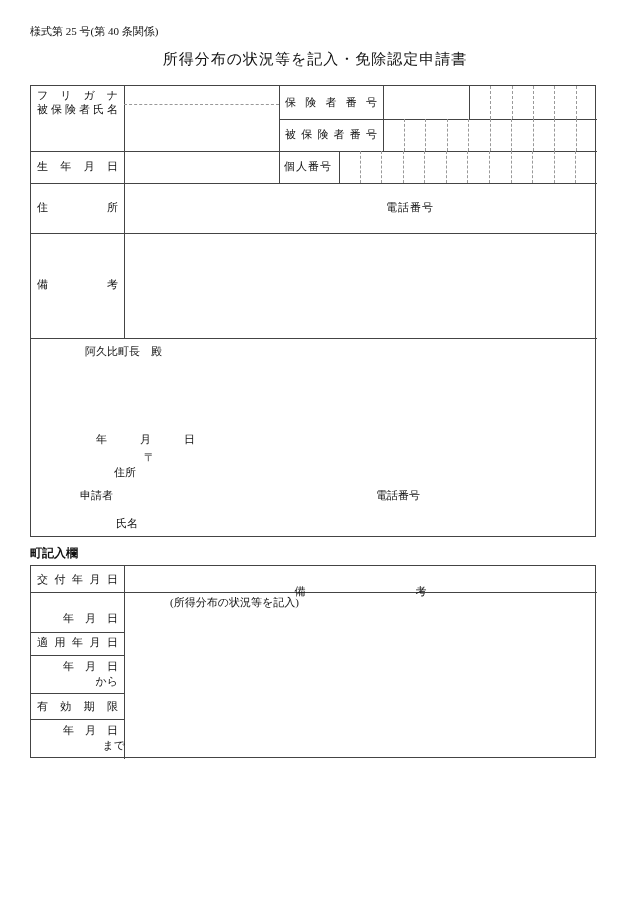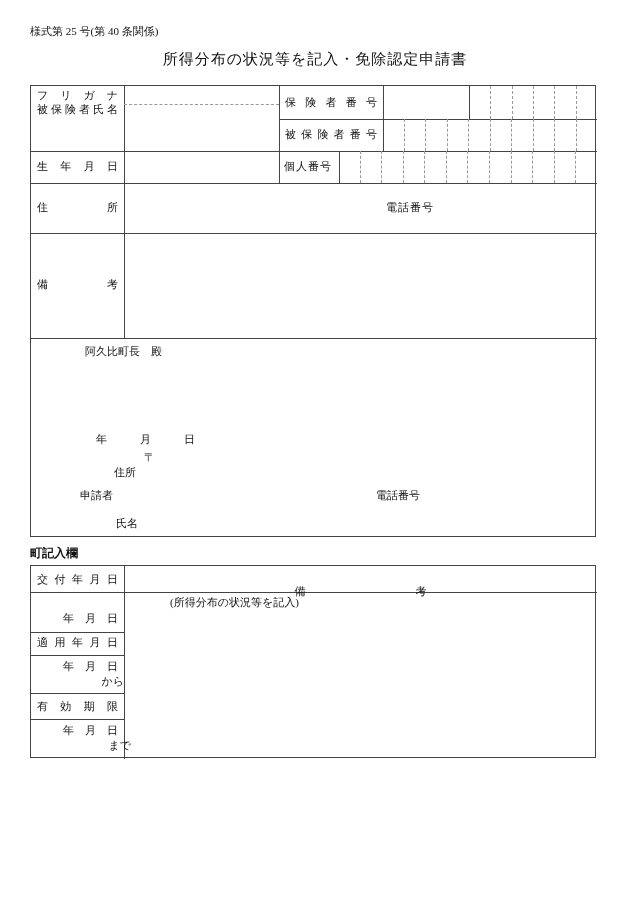--- a/index.html
+++ b/index.html
@@ -165,26 +165,26 @@
     </div>
   <div class="rightal" style="left:6px;top:47px;width:81px;">年　月　日</div>
   <div class="spread" style="left:6px;top:71px;width:81px;">
       <span>適</span>
       <span>用</span>
       <span>年</span>
       <span>月</span>
       <span>日</span>
     </div>
   <div class="rightal" style="left:6px;top:95px;width:81px;">年　月　日</div>
-  <div class="rightal" style="left:12px;top:110px;width:81px;">から</div>
+  <div class="rightal" style="left:6px;top:110px;width:81px;">から</div>
   <div class="spread" style="left:6px;top:135px;width:81px;">
       <span>有</span>
       <span>効</span>
       <span>期</span>
       <span>限</span>
     </div>
   <div class="rightal" style="left:6px;top:159px;width:81px;">年　月　日</div>
-  <div class="rightal" style="left:19px;top:174px;width:81px;">まで</div>
+  <div class="rightal" style="left:13px;top:174px;width:81px;">まで</div>
 
   <div class="center-head" style="left:93px;top:8px;width:473px;">備　　　　　　　　　　考</div>
   <div class="abs t11" style="left:99px;top:31px;margin-left:40px;">(所得分布の状況等を記入)</div>
   <div class="fill-area" style="left:94px;top:44px;width:471px;height:148px;"></div>
 </div>
 
 </body></html>

